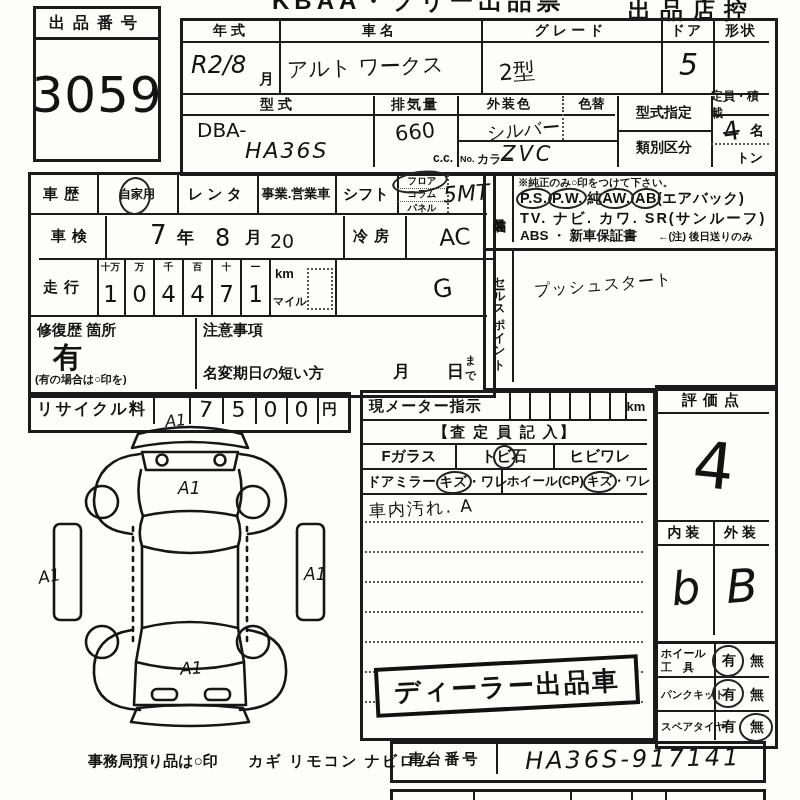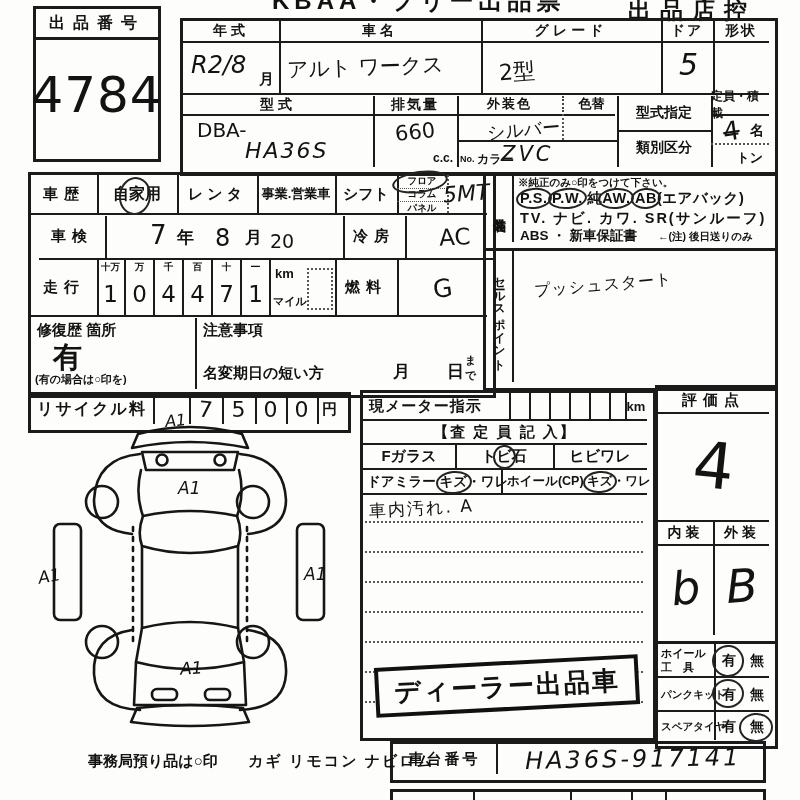--- a/index.html
+++ b/index.html
@@ -24,21 +24,21 @@
 </head>
 <body>
 
 <div class="sheet">
 
   <div class="a lb" style="left:272px;top:-15px;font-size:24px;letter-spacing:5px;">KBAA・フリー出品票</div>
   <div class="a lb" style="left:628px;top:-5px;font-size:23px;letter-spacing:9px;">出品店控</div>
 
   <div class="a bx" style="left:33px;top:6px;width:122px;height:150px;">
     <div style="height:28px;border-bottom:3px solid #1b1b1b;display:flex;align-items:center;justify-content:center;font-weight:bold;font-size:16px;letter-spacing:8px;">出品番号</div>
-    <div class="c hw" style="height:110px;font-size:50px;letter-spacing:1px;">4784</div>
+    <div class="c hw" style="height:110px;font-size:50px;letter-spacing:1px;">3059</div>
   </div>
 
   <div class="a bx" style="left:180px;top:18px;width:592px;height:152px;">
 
     <div class="a" style="left:0;top:0;width:586px;height:72px;border-bottom:2.5px solid #1b1b1b;">
       <div class="a" style="left:0;top:0;width:96px;height:72px;border-right:2.5px solid #1b1b1b;">
         <div class="hdr">年式</div>
         <div class="a hw it" style="left:8px;top:30px;font-size:24px;">R2/8</div>
         <div class="a lb" style="right:5px;bottom:4px;font-size:15px;">月</div>
       </div>
@@ -96,21 +96,21 @@
           <div class="a lb" style="right:6px;top:4px;font-size:13px;">トン</div>
         </div>
       </div>
     </div>
   </div>
 
   <div class="a bx" style="left:28px;top:172px;width:462px;height:220px;">
 
     <div class="a" style="left:0;top:0;width:456px;height:38px;border-bottom:2.5px solid #1b1b1b;">
       <div class="a c lb" style="left:0;top:0;width:66px;height:38px;font-size:15px;letter-spacing:6px;border-right:2.5px solid #1b1b1b;">車歴</div>
-      <div class="a c lb" style="left:66px;top:0;width:80px;height:38px;font-size:16px;border-right:2.5px solid #1b1b1b;">自家用</div>
+      <div class="a c lb" style="left:66px;top:0;width:80px;height:38px;font-size:12px;border-right:2.5px solid #1b1b1b;">自家用</div>
       <div class="a c lb" style="left:146px;top:0;width:80px;height:38px;font-size:15px;letter-spacing:4px;border-right:2.5px solid #1b1b1b;">レンタ</div>
       <div class="a c lb" style="left:226px;top:0;width:78px;height:38px;font-size:13px;border-right:2.5px solid #1b1b1b;">事業.営業車</div>
       <div class="a c lb" style="left:304px;top:0;width:62px;height:38px;font-size:15px;border-right:2px solid #1b1b1b;">シフト</div>
       <div class="a" style="left:366px;top:0;width:50px;height:38px;border-right:2px dotted #555;">
         <div class="c lb" style="height:12.5px;font-size:9.5px;border-bottom:1.5px dotted #555;">フロア</div>
         <div class="c lb" style="height:12.5px;font-size:9.5px;border-bottom:1.5px dotted #555;">コラム</div>
         <div class="c lb" style="height:12px;font-size:9.5px;">パネル</div>
       </div>
       <div class="a hw it" style="left:412px;top:6px;font-size:22px;transform:rotate(-4deg);">5MT</div>
     </div>
@@ -154,21 +154,20 @@
         <div style="flex:1;border-right:2px solid #1b1b1b;">
             <div class="c lb" style="height:14px;font-size:9.5px;">一</div>
             <div class="c hw" style="height:40px;font-size:23px;">1</div>
           </div>
       </div>
       <div class="a" style="left:240px;top:0;width:64px;height:55px;border-right:2px solid #1b1b1b;">
         <div class="a lb" style="left:4px;top:6px;font-size:13px;">km</div>
         <div class="a lb" style="left:2px;bottom:6px;font-size:11px;">マイル</div>
         <div class="a" style="left:36px;top:8px;width:22px;height:38px;border:2px dotted #555;"></div>
       </div>
-      <div class="a c lb" style="left:304px;top:0;width:62px;height:55px;font-size:15px;letter-spacing:6px;border-right:2px solid #1b1b1b;">燃料</div>
       <div class="a hw" style="left:402px;top:14px;font-size:25px;transform:rotate(-8deg);">G</div>
     </div>
 
     <div class="a" style="left:0;top:142.5px;width:456px;height:71.5px;">
       <div class="a" style="left:0;top:0;width:164px;height:71.5px;border-right:2.5px solid #1b1b1b;">
         <div class="a lb" style="left:6px;top:3px;font-size:15px;">修復歴 箇所</div>
         <div class="a lb" style="left:22px;top:20px;font-size:29px;">有</div>
         <div class="a lb" style="left:4px;bottom:2px;font-size:11px;">(有の場合は○印を)</div>
       </div>
       <div class="a" style="left:164px;top:0;width:292px;height:71.5px;">

